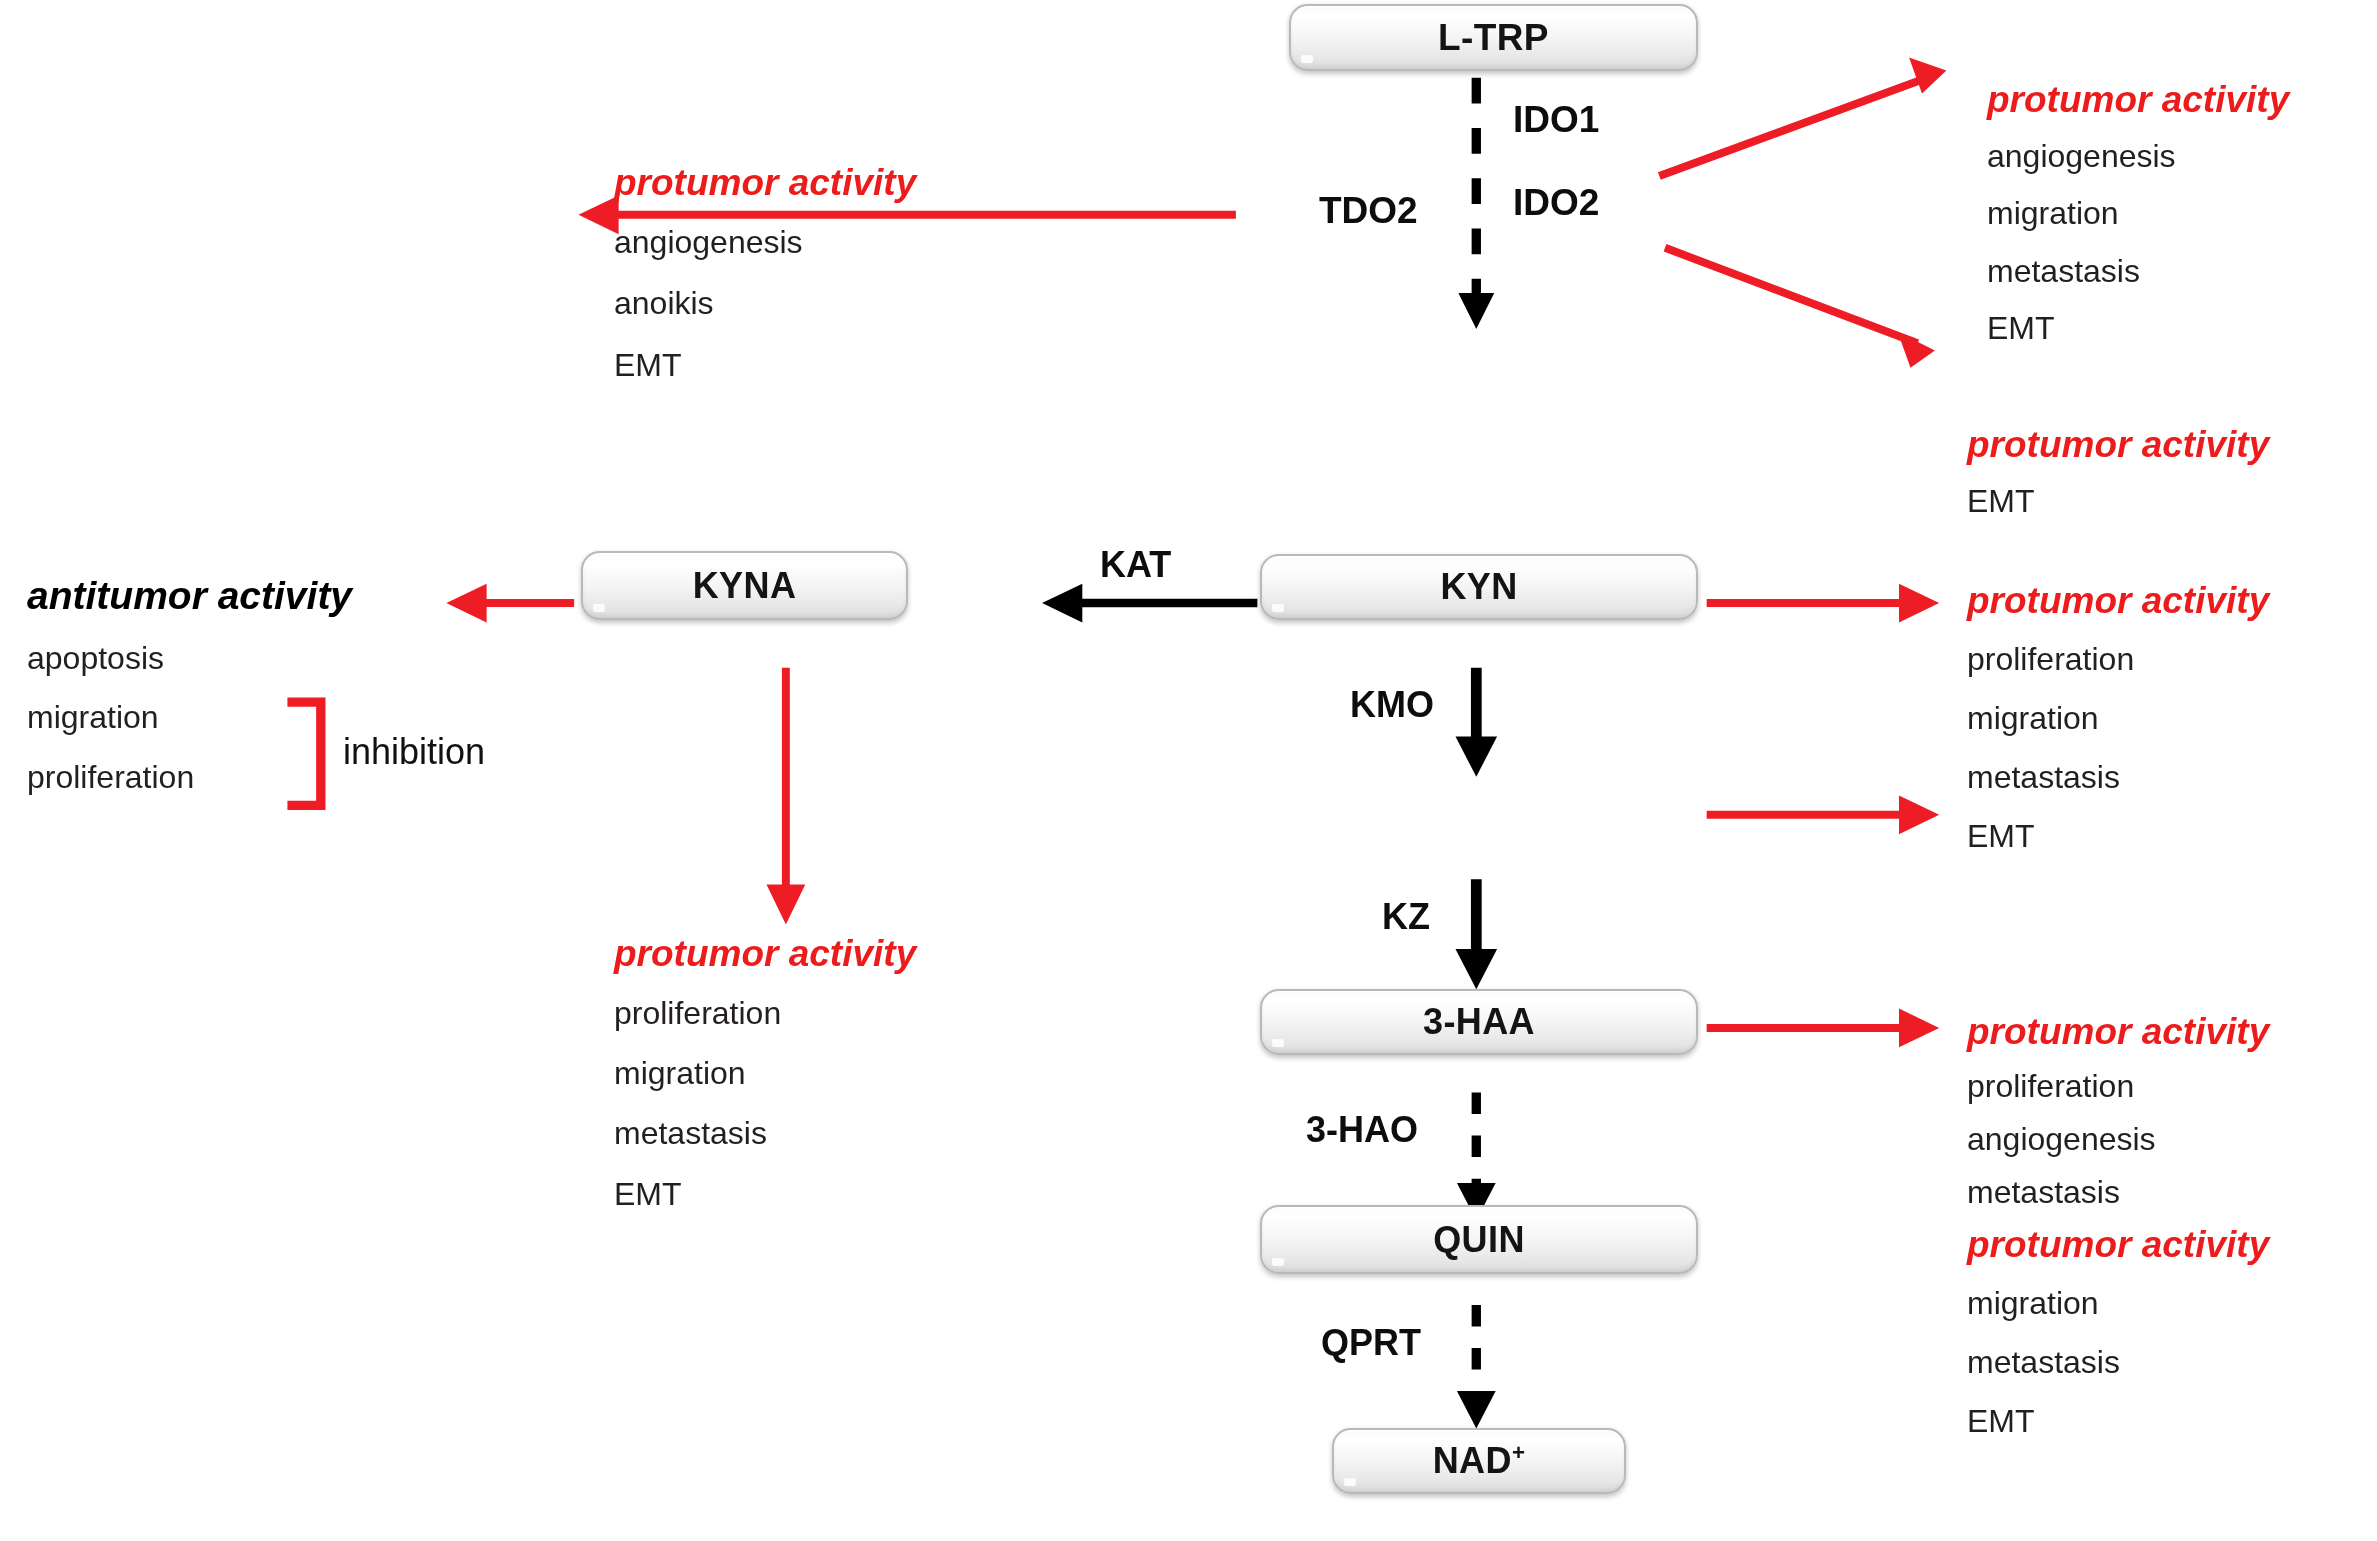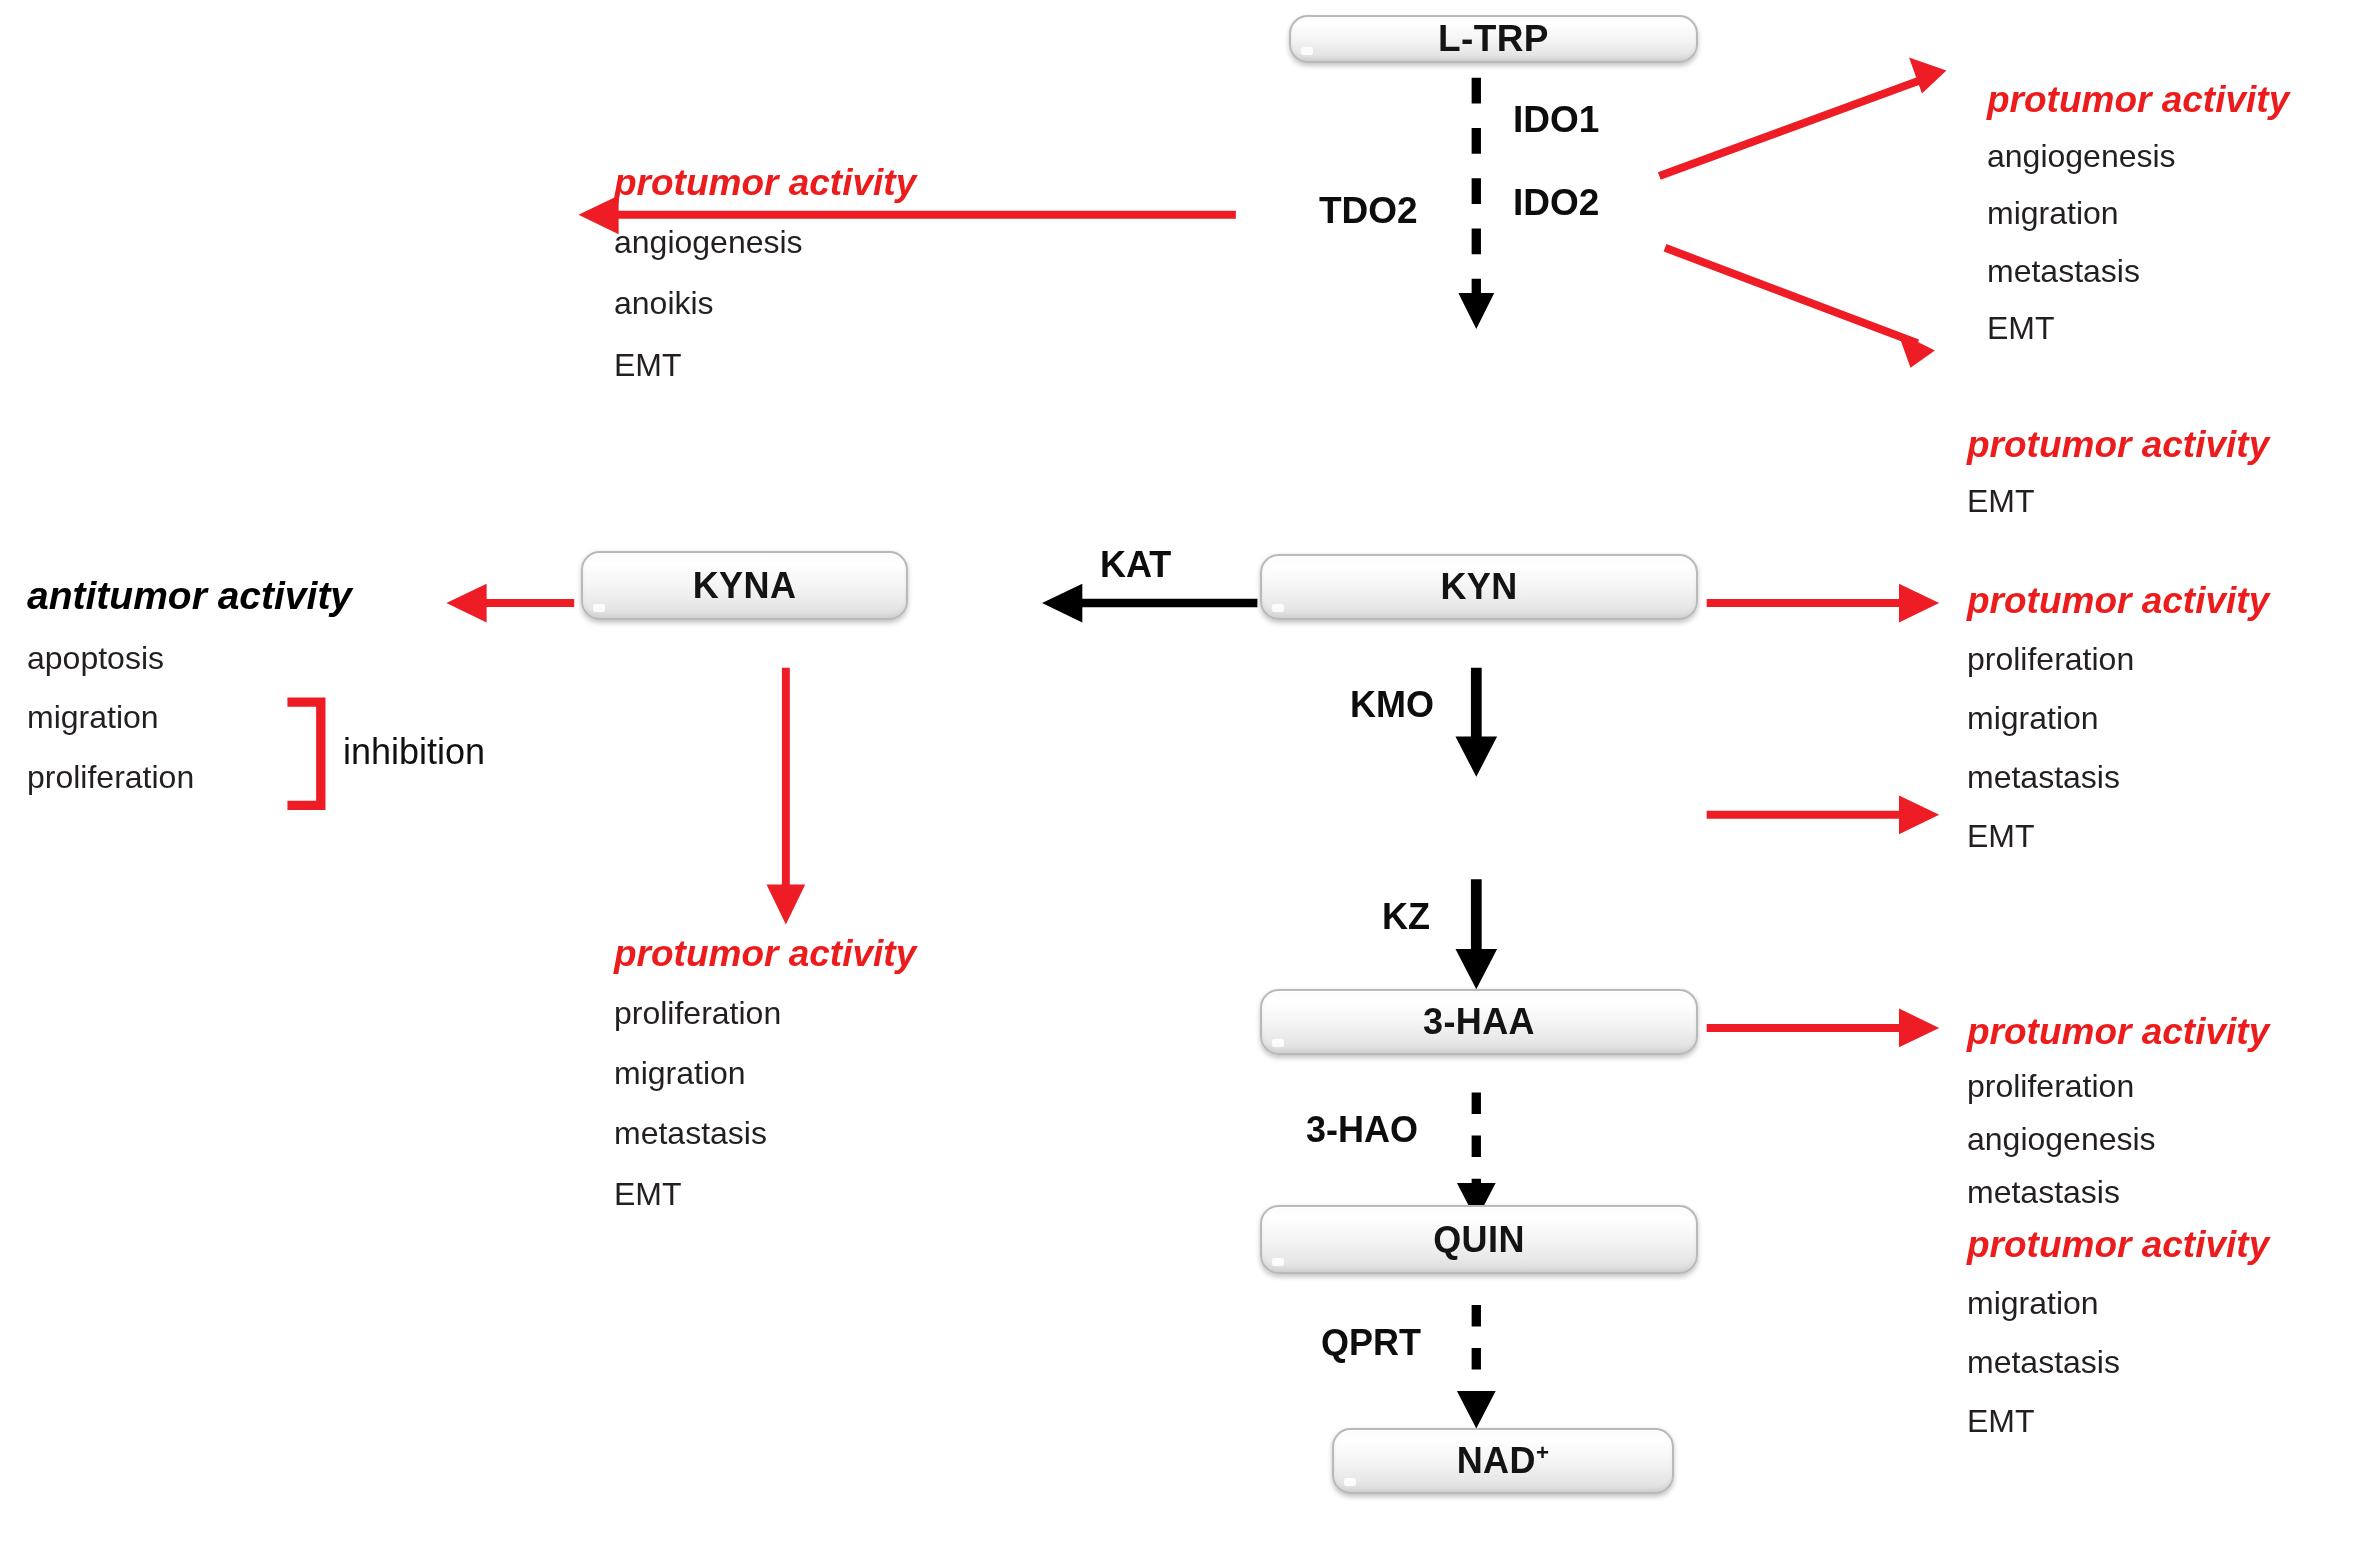--- a/index.html
+++ b/index.html
@@ -167,42 +167,42 @@
     <g>
       <line x1="2057" y1="1818" x2="2057" y2="1962" stroke="#000000" stroke-width="13" stroke-dasharray="30 30"></line>
       <path d="M2057,1990 L2030,1938 L2084,1938 z" fill="#000000"></path>
     </g>
 
     <g>
       <path d="M407,978 L447,978 L447,1122 L407,1122" fill="none" stroke="#EE1C25" stroke-width="13" stroke-linecap="square"></path>
     </g>
   </svg>
 
-  <div class="node" style="left:1289px;top:15px;width:409px;height:48px;font-size:37px;">
+  <div class="node" style="left:1289px;top:4px;width:409px;height:67px;font-size:37px;">
     <span class="lbl">L-TRP</span>
   </div>
 
   <div class="node" style="left:1260px;top:554px;width:438px;height:66px;font-size:36px;">
     <span class="lbl">KYN</span>
   </div>
 
   <div class="node" style="left:581px;top:551px;width:327px;height:69px;font-size:36px;">
     <span class="lbl">KYNA</span>
   </div>
 
 
   <div class="node" style="left:1260px;top:989px;width:438px;height:66px;font-size:36px;">
     <span class="lbl">3-HAA</span>
   </div>
 
   <div class="node" style="left:1260px;top:1205px;width:438px;height:69px;font-size:36px;">
     <span class="lbl">QUIN</span>
   </div>
 
-  <div class="node" style="left:1332px;top:1428px;width:342px;height:66px;font-size:36px;">
+  <div class="node" style="left:1332px;top:1428px;width:294px;height:66px;font-size:36px;">
     <span class="lbl">
       <span>NAD</span><span class="sup">+</span>
     </span>
   </div>
 
   <div class="enz" style="left:1319px;top:190px;font-size:37px;">TDO2</div>
 
   <div class="enz" style="left:1513px;top:99px;font-size:37px;">IDO1</div>
 
   <div class="enz" style="left:1513px;top:154px;font-size:37px;margin-top:28px;">IDO2</div>

